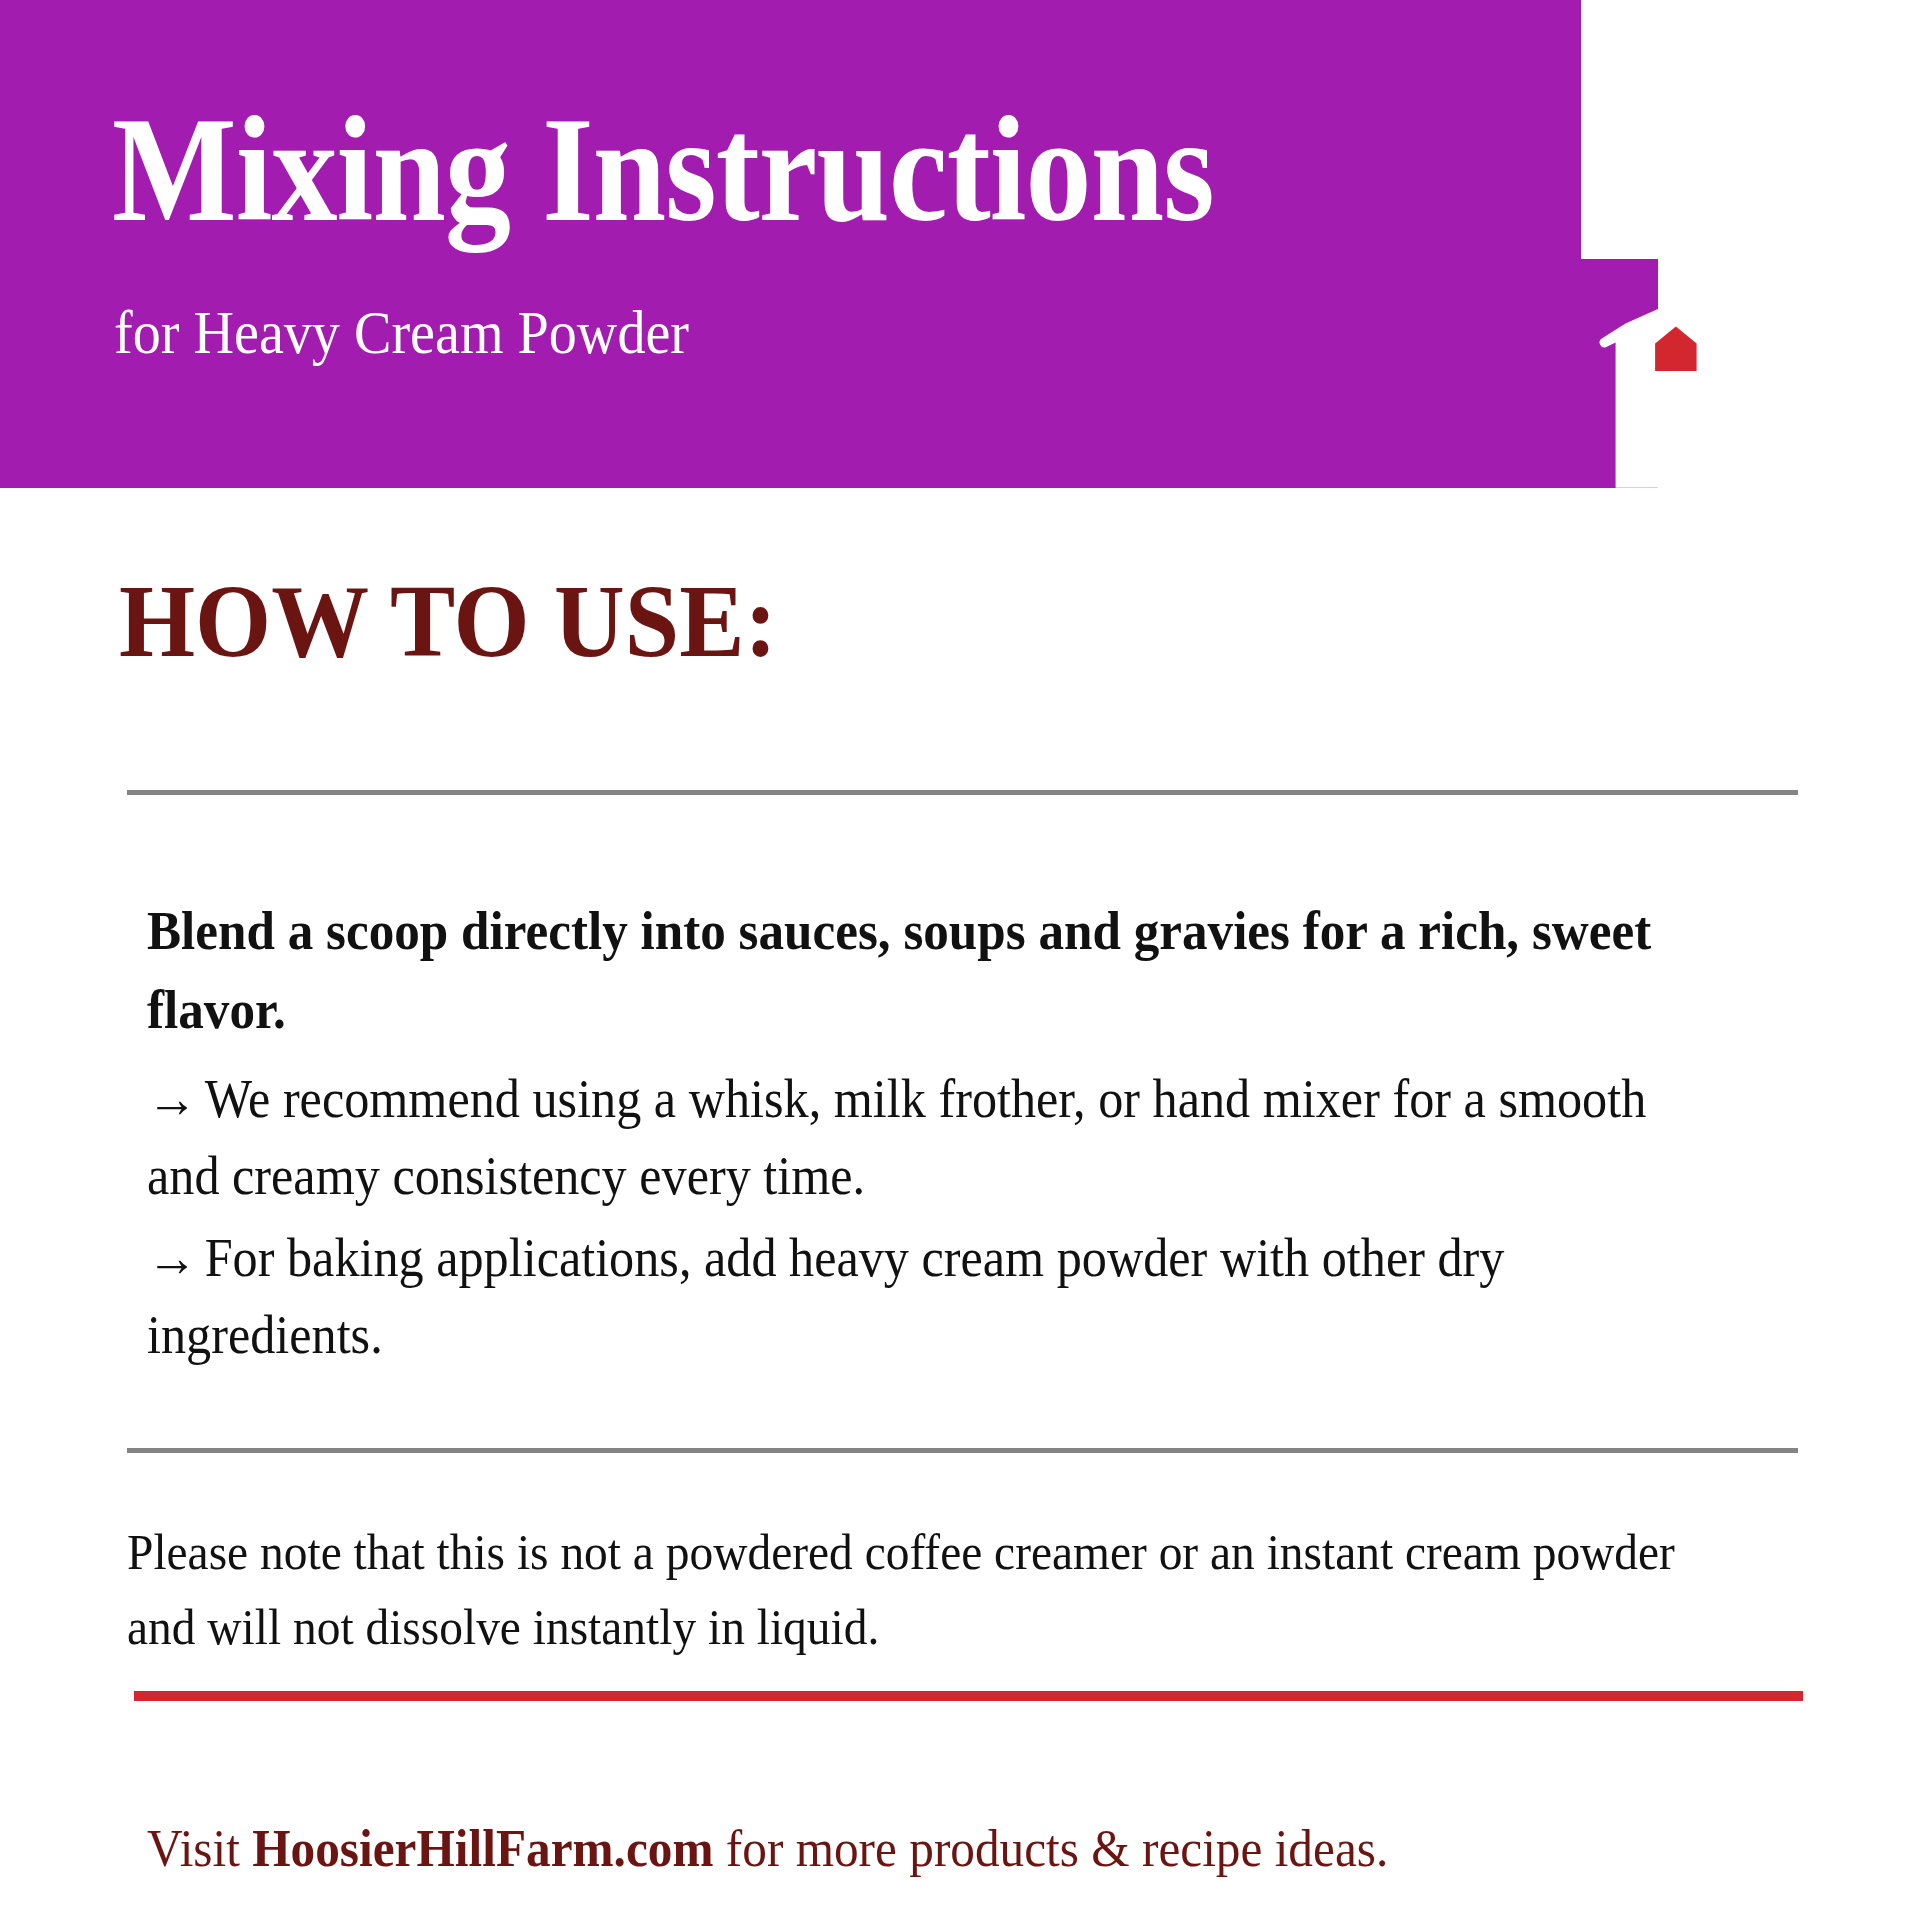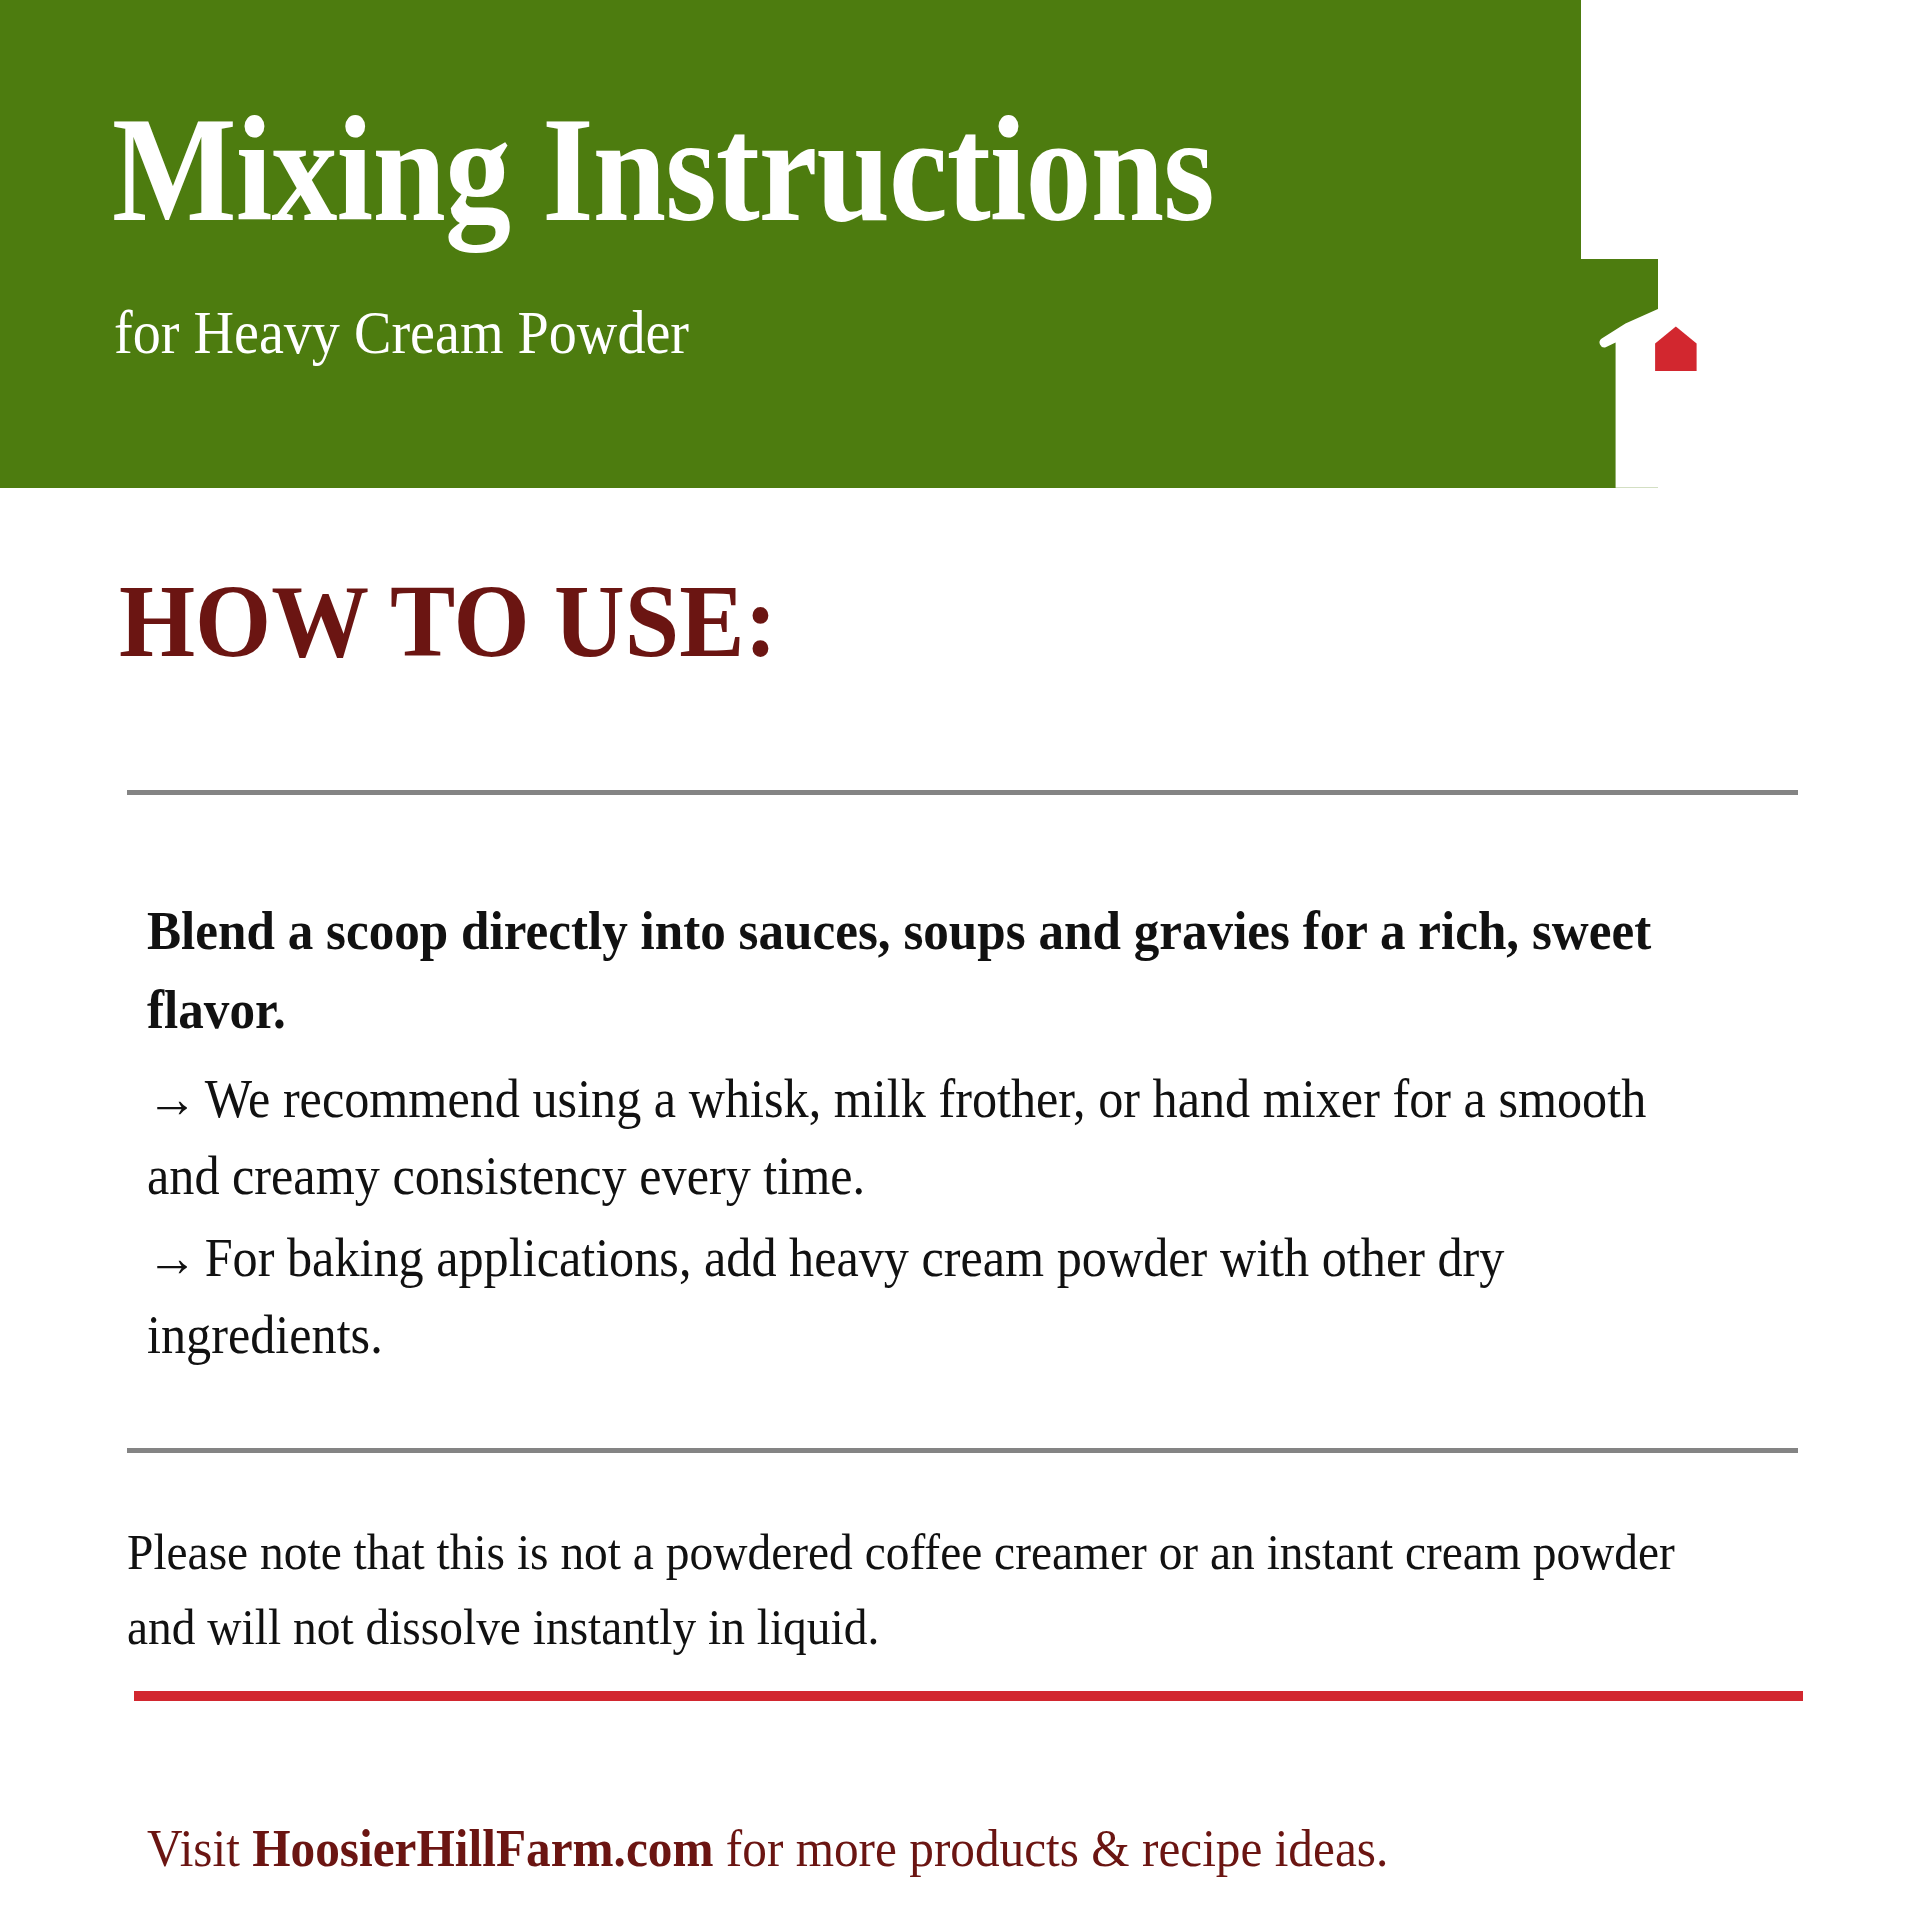--- a/index.html
+++ b/index.html
@@ -18,21 +18,21 @@
     overflow: hidden;
   }
 
   
   #header {
     position: absolute;
     left: 0;
     top: 0;
     width: 1658px;
     height: 488px;
-    background: #4d7c0f;
+    background: #a21caf;
     overflow: hidden;
   }
   
   #header-notch {
     position: absolute;
     left: 1581px;
     top: 0px;
     width: 249px;
     height: 259px;
     background: #ffffff;

